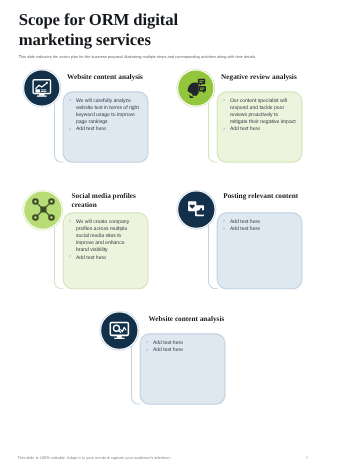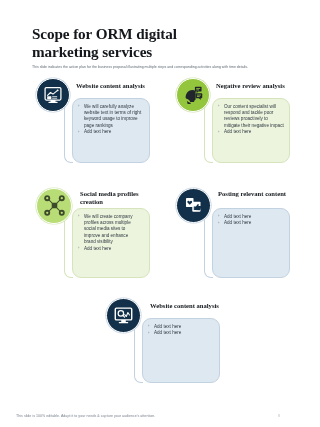--- a/index.html
+++ b/index.html
@@ -13,21 +13,21 @@
     font-family: "Liberation Sans", sans-serif;
     overflow: hidden;
     position: relative;
   }
 
   .slide {
     position: relative;
     width: 296px;
     height: 427px;
     box-sizing: border-box;
-    padding: 16px;
+    padding: 1px;
     background: #ffffff;
   }
 
   
   .header {
     padding: 9px 16px 0 16px;
   }
   .slide-title {
     font-family: "Liberation Serif", serif;
     font-weight: bold;

